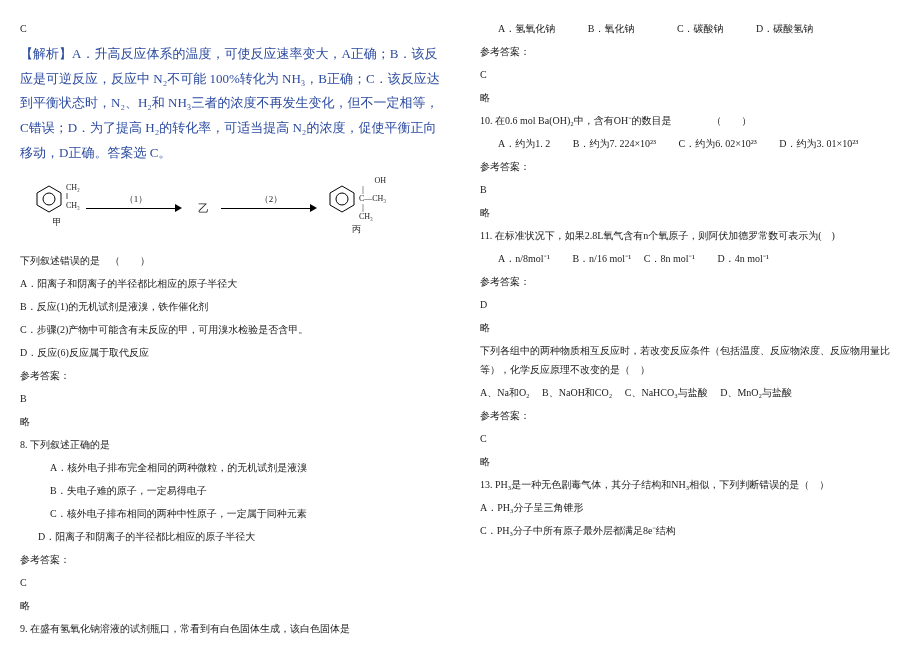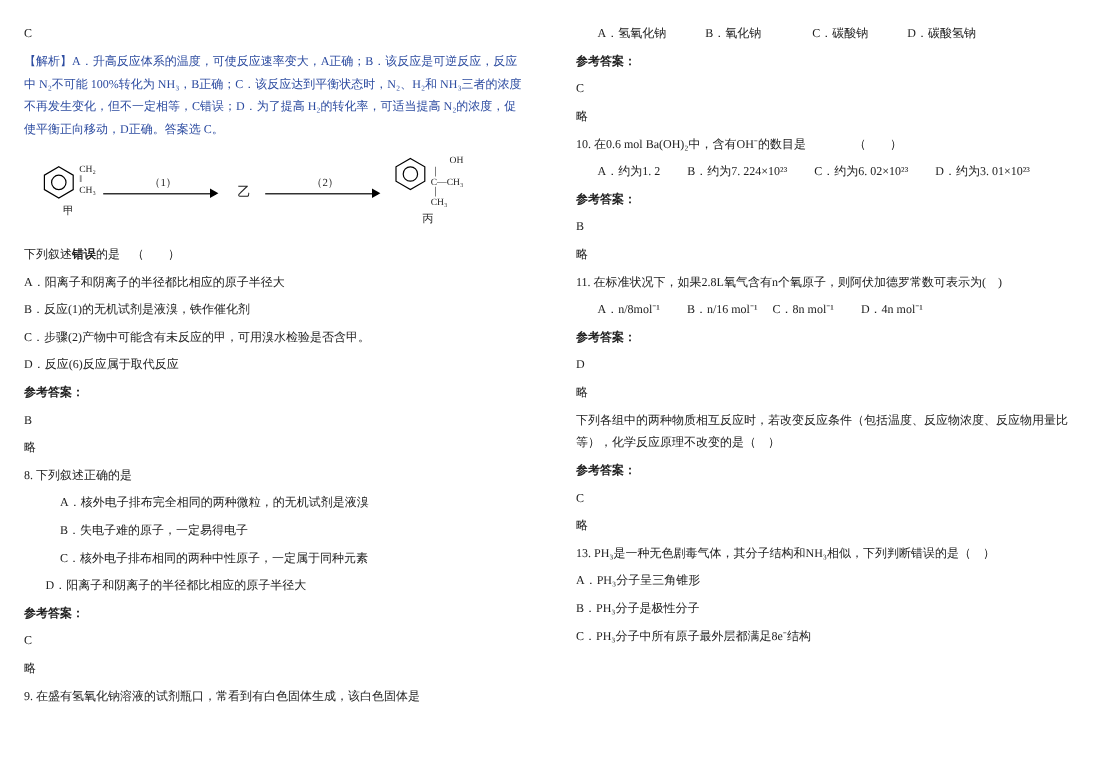--- a/index.html
+++ b/index.html
@@ -1,23 +1,23 @@
 <!DOCTYPE html>
 <html><head>
   <meta charset="utf-8">
   <style>
     body{margin:0;padding:15px 20px;font-family:"SimSun","宋体",serif;font-size:10px;color:#222;background:#fff;line-height:1.9}
     .page{display:flex;gap:40px;max-width:920px}
     .col{flex:1;min-width:0}
     .line{margin:4px 0}
-    .bold{font-weight:bold}
+    .bold{font-weight:normal}
     .indent{padding-left:18px}
     .indent2{padding-left:30px}
     .blue{color:#2c4ba0}
-    .small{font-size:10px}
+    .small{font-size:13px}
     .diagram{display:flex;align-items:center;gap:6px;padding:8px 14px}
     .benzene{width:30px;height:30px}
     .arrow-long{flex:0 0 100px;height:14px;position:relative}
     .arrow-long::before{content:"";position:absolute;top:7px;left:0;right:6px;border-top:1px solid #000}
     .arrow-long::after{content:"";position:absolute;right:0;top:3px;border:4px solid transparent;border-left:7px solid #000}
     .mid-z{padding:0 6px;font-size:11px}
     .arr-label{position:absolute;top:-10px;left:50%;transform:translateX(-50%);font-size:9px}
   </style>
 </head>
 <body>
@@ -44,21 +44,21 @@
         <div style="text-align:center;font-size:9px">甲</div>
       </div>
       <div class="arrow-long">
           <span class="arr-label">（1）</span>
         </div>
       <span class="mid-z">乙</span>
       <div class="arrow-long">
           <span class="arr-label">（2）</span>
         </div>
       <div>
-        <div style="display:flex;">
+        <div style="display:flex;align-items:center">
           <svg class="benzene" viewBox="0 0 30 30">
               <polygon points="15,2 27,9 27,21 15,28 3,21 3,9" fill="none" stroke="#000" stroke-width="1"></polygon>
               <circle cx="15" cy="15" r="6" fill="none" stroke="#000" stroke-width="1"></circle>
             </svg>
           <div style="font-size:8px;line-height:1.1;margin-left:2px">
             <div style="text-align:right">OH</div>
             <div>｜</div>
             <div>C—CH₃</div>
             <div>｜</div>
             <div>CH₃</div>
@@ -116,22 +116,27 @@
       <span>A．n/8mol⁻¹</span>　　
       <span>B．n/16 mol⁻¹</span>　
       <span>C．8n mol⁻¹</span>　　
       <span>D．4n mol⁻¹</span>
     </div>
     <div class="line bold">参考答案：</div>
     <div class="line">D</div>
     <div class="line">略</div>
 
     <div class="line">下列各组中的两种物质相互反应时，若改变反应条件（包括温度、反应物浓度、反应物用量比等），化学反应原理不改变的是（　）</div>
+    <div class="line">
+      <span>A、Na和O₂</span>　
+      <span>B、NaOH和CO₂</span>　
+      <span>C、NaHCO₃与盐酸</span>　
+      <span>D、MnO₂与盐酸</span>
+    </div>
     <div class="line bold">参考答案：</div>
     <div class="line">C</div>
     <div class="line">略</div>
 
     <div class="line">13. PH₃是一种无色剧毒气体，其分子结构和NH₃相似，下列判断错误的是（　）</div>
     <div class="line">A．PH₃分子呈三角锥形</div>
-    <div class="line">B．PH₃分子是极性分子</div>
     <div class="line">C．PH₃分子中所有原子最外层都满足8e⁻结构</div>
   </div>
 </div>
 
 </body></html>

